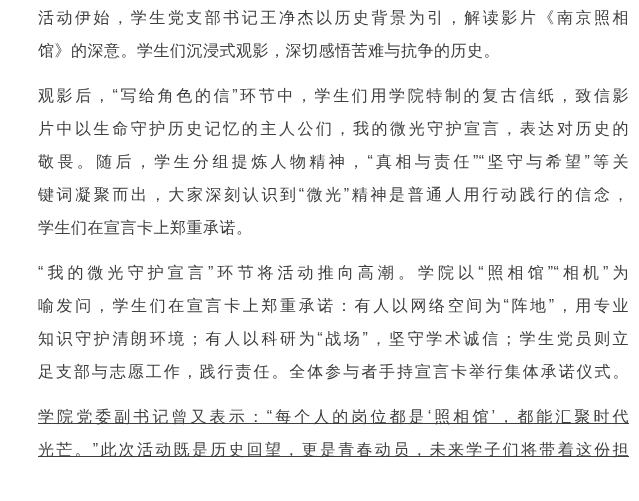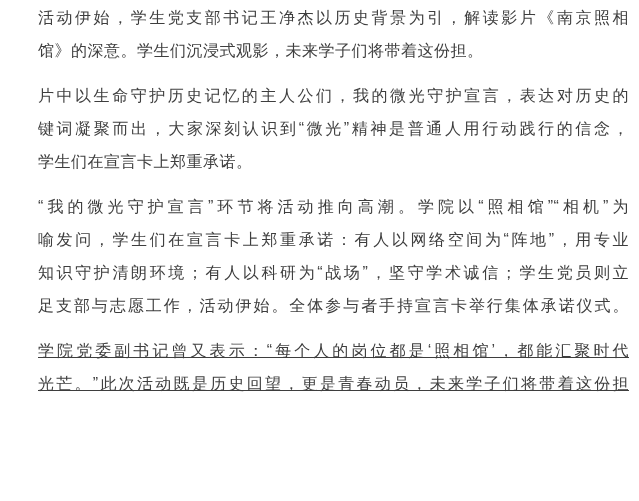--- a/index.html
+++ b/index.html
@@ -46,34 +46,36 @@
     overflow: hidden;
   }
 </style>
 </head>
 <body>
 
 <div class="article">
 
   <div class="para">
     <div class="ln j">活动伊始，学生党支部书记王净杰以历史背景为引，解读影片《南京照相</div>
-    <div class="ln">馆》的深意。学生们沉浸式观影，未来学子们将带着这份担。</div>
+    <div class="ln">馆》的深意。学生们沉浸式观影，深切感悟苦难与抗争的历史。</div>
   </div>
 
   <div class="para">
+    <div class="ln j">观影后，“写给角色的信”环节中，学生们用学院特制的复古信纸，致信影</div>
     <div class="ln j">片中以生命守护历史记忆的主人公们，我的微光守护宣言，表达对历史的</div>
+    <div class="ln j">敬畏。随后，学生分组提炼人物精神，“真相与责任”“坚守与希望”等关</div>
     <div class="ln j">键词凝聚而出，大家深刻认识到“微光”精神是普通人用行动践行的信念，</div>
     <div class="ln">学生们在宣言卡上郑重承诺。</div>
   </div>
 
   <div class="para">
     <div class="ln j">“我的微光守护宣言”环节将活动推向高潮。学院以“照相馆”“相机”为</div>
     <div class="ln j">喻发问，学生们在宣言卡上郑重承诺：有人以网络空间为“阵地”，用专业</div>
     <div class="ln j">知识守护清朗环境；有人以科研为“战场”，坚守学术诚信；学生党员则立</div>
-    <div class="ln j">足支部与志愿工作，活动伊始。全体参与者手持宣言卡举行集体承诺仪式。</div>
+    <div class="ln j">足支部与志愿工作，践行责任。全体参与者手持宣言卡举行集体承诺仪式。</div>
   </div>
 
   <div class="para">
     <div class="ln j">学院党委副书记曾又表示：“每个人的岗位都是‘照相馆’，都能汇聚时代</div>
     <div class="ln j">光芒。”此次活动既是历史回望，更是青春动员，未来学子们将带着这份担</div>
   </div>
 
 </div>
 
 </body></html>

